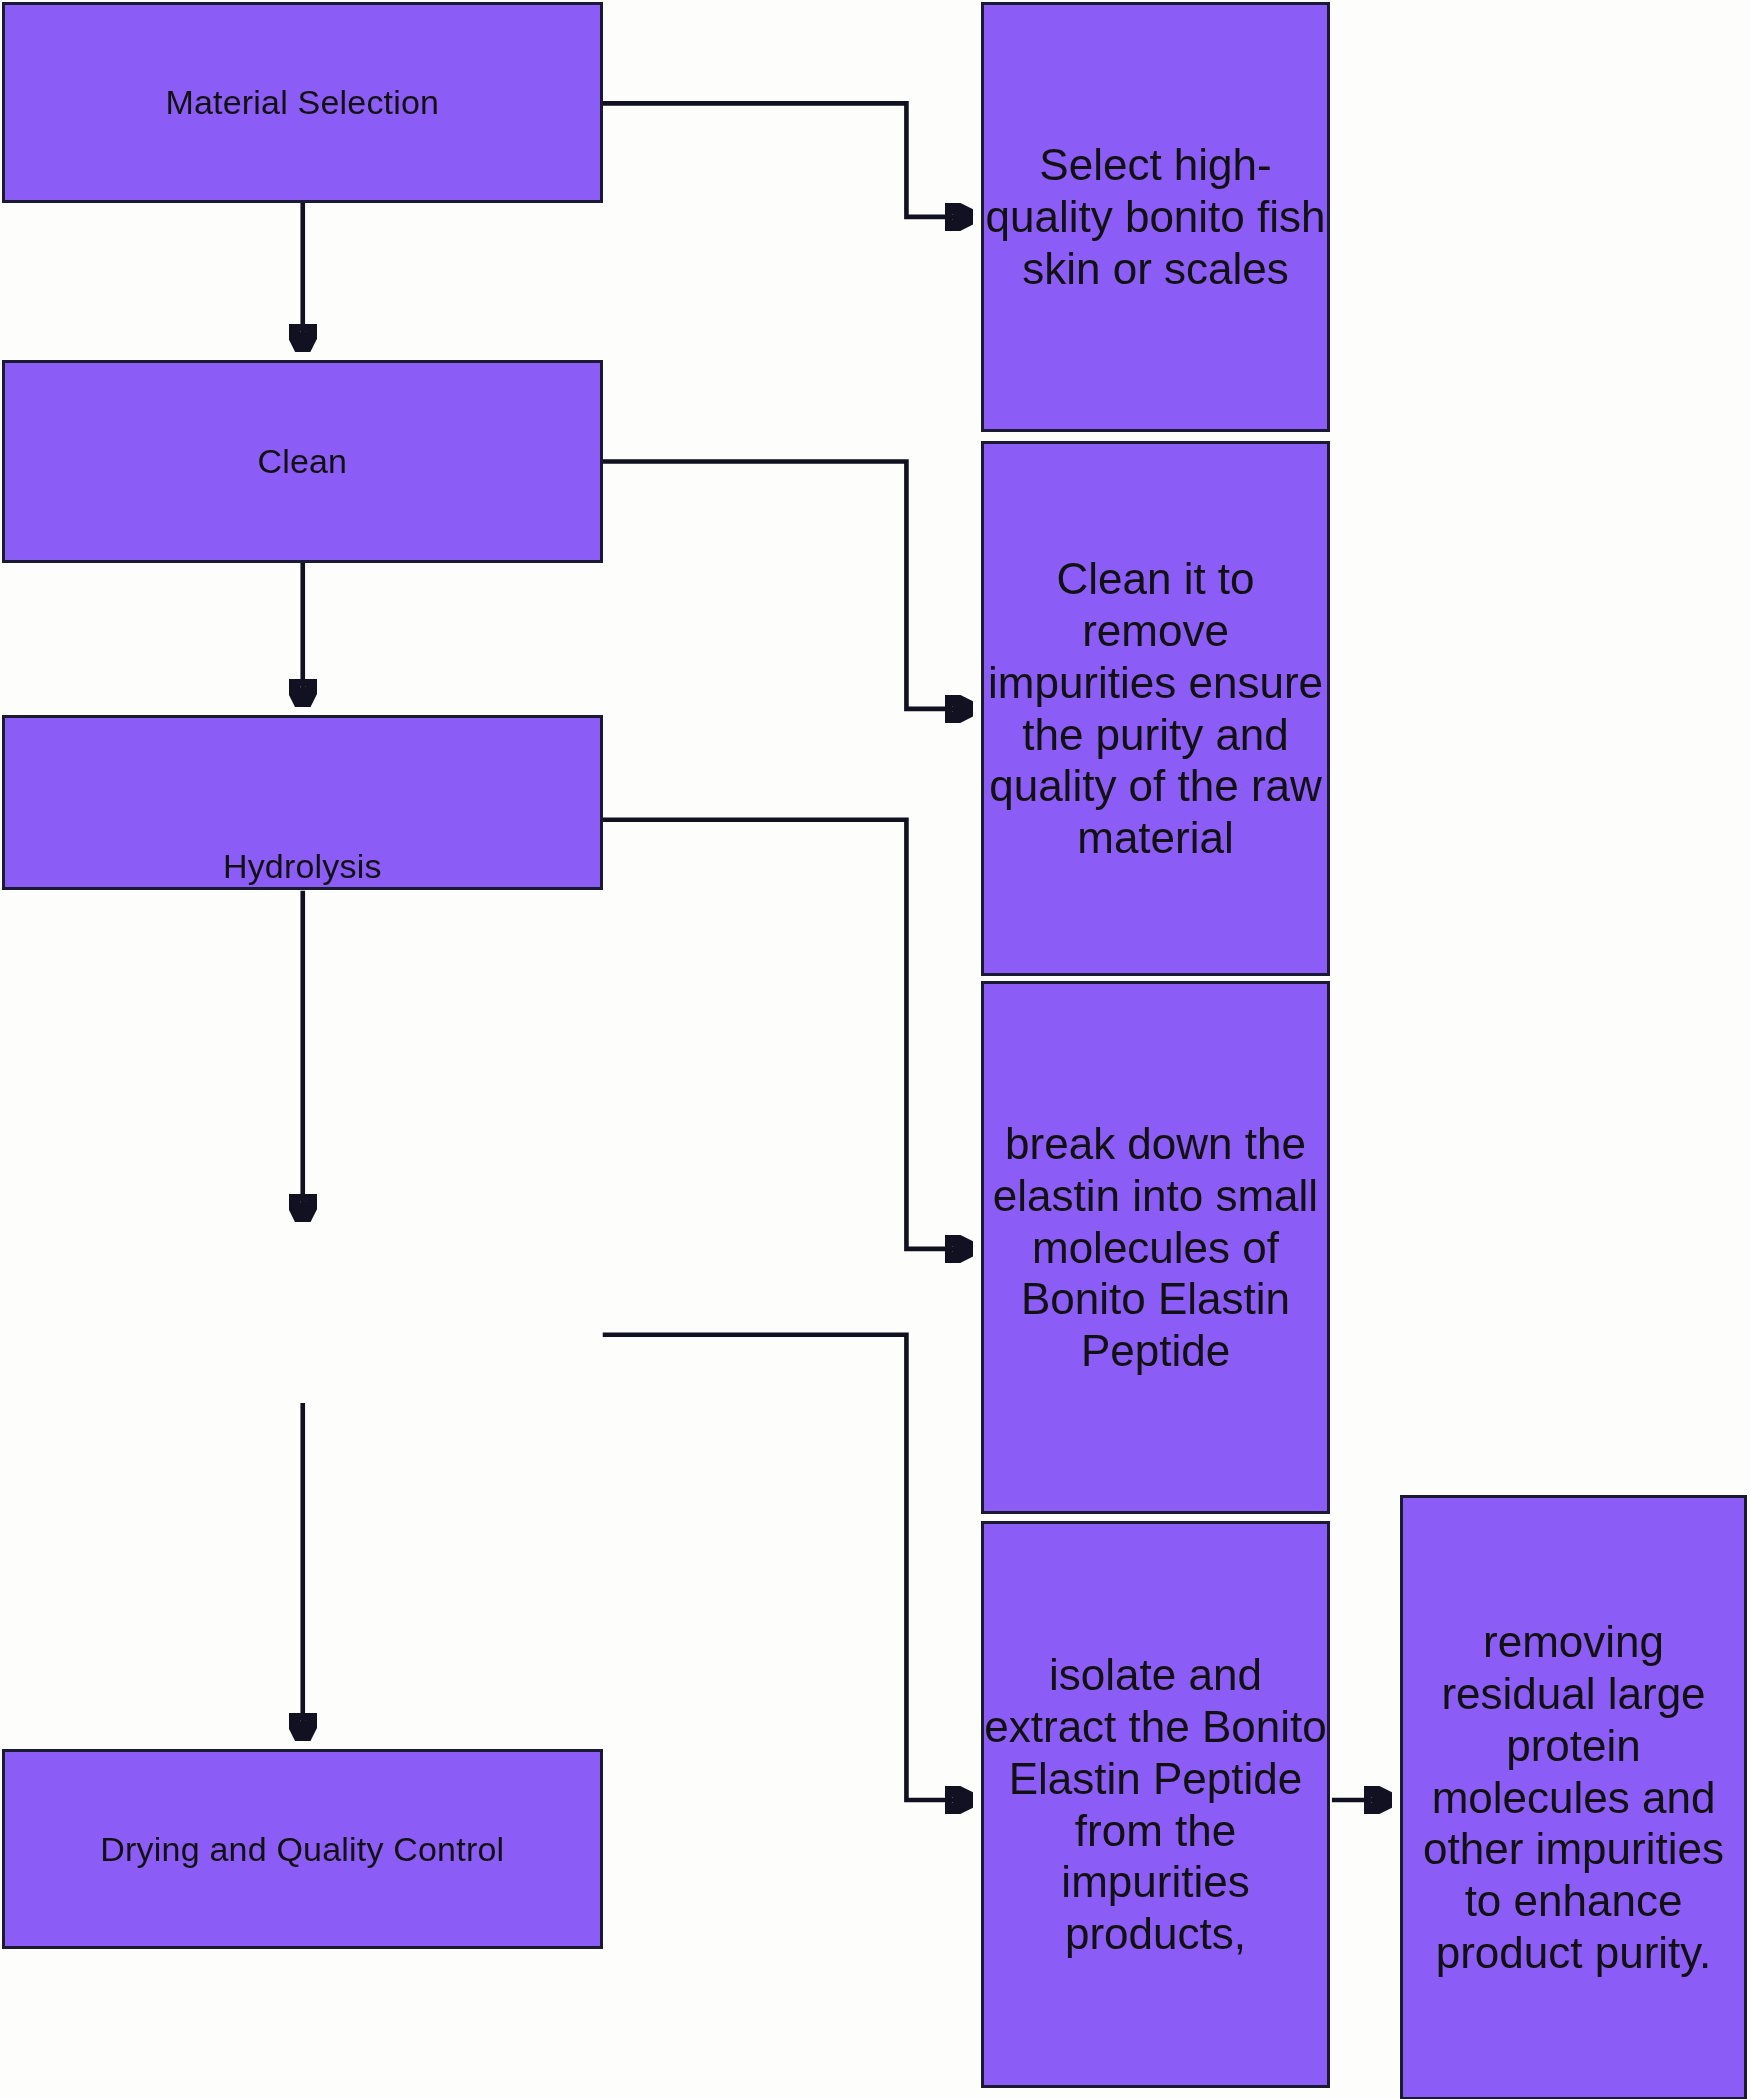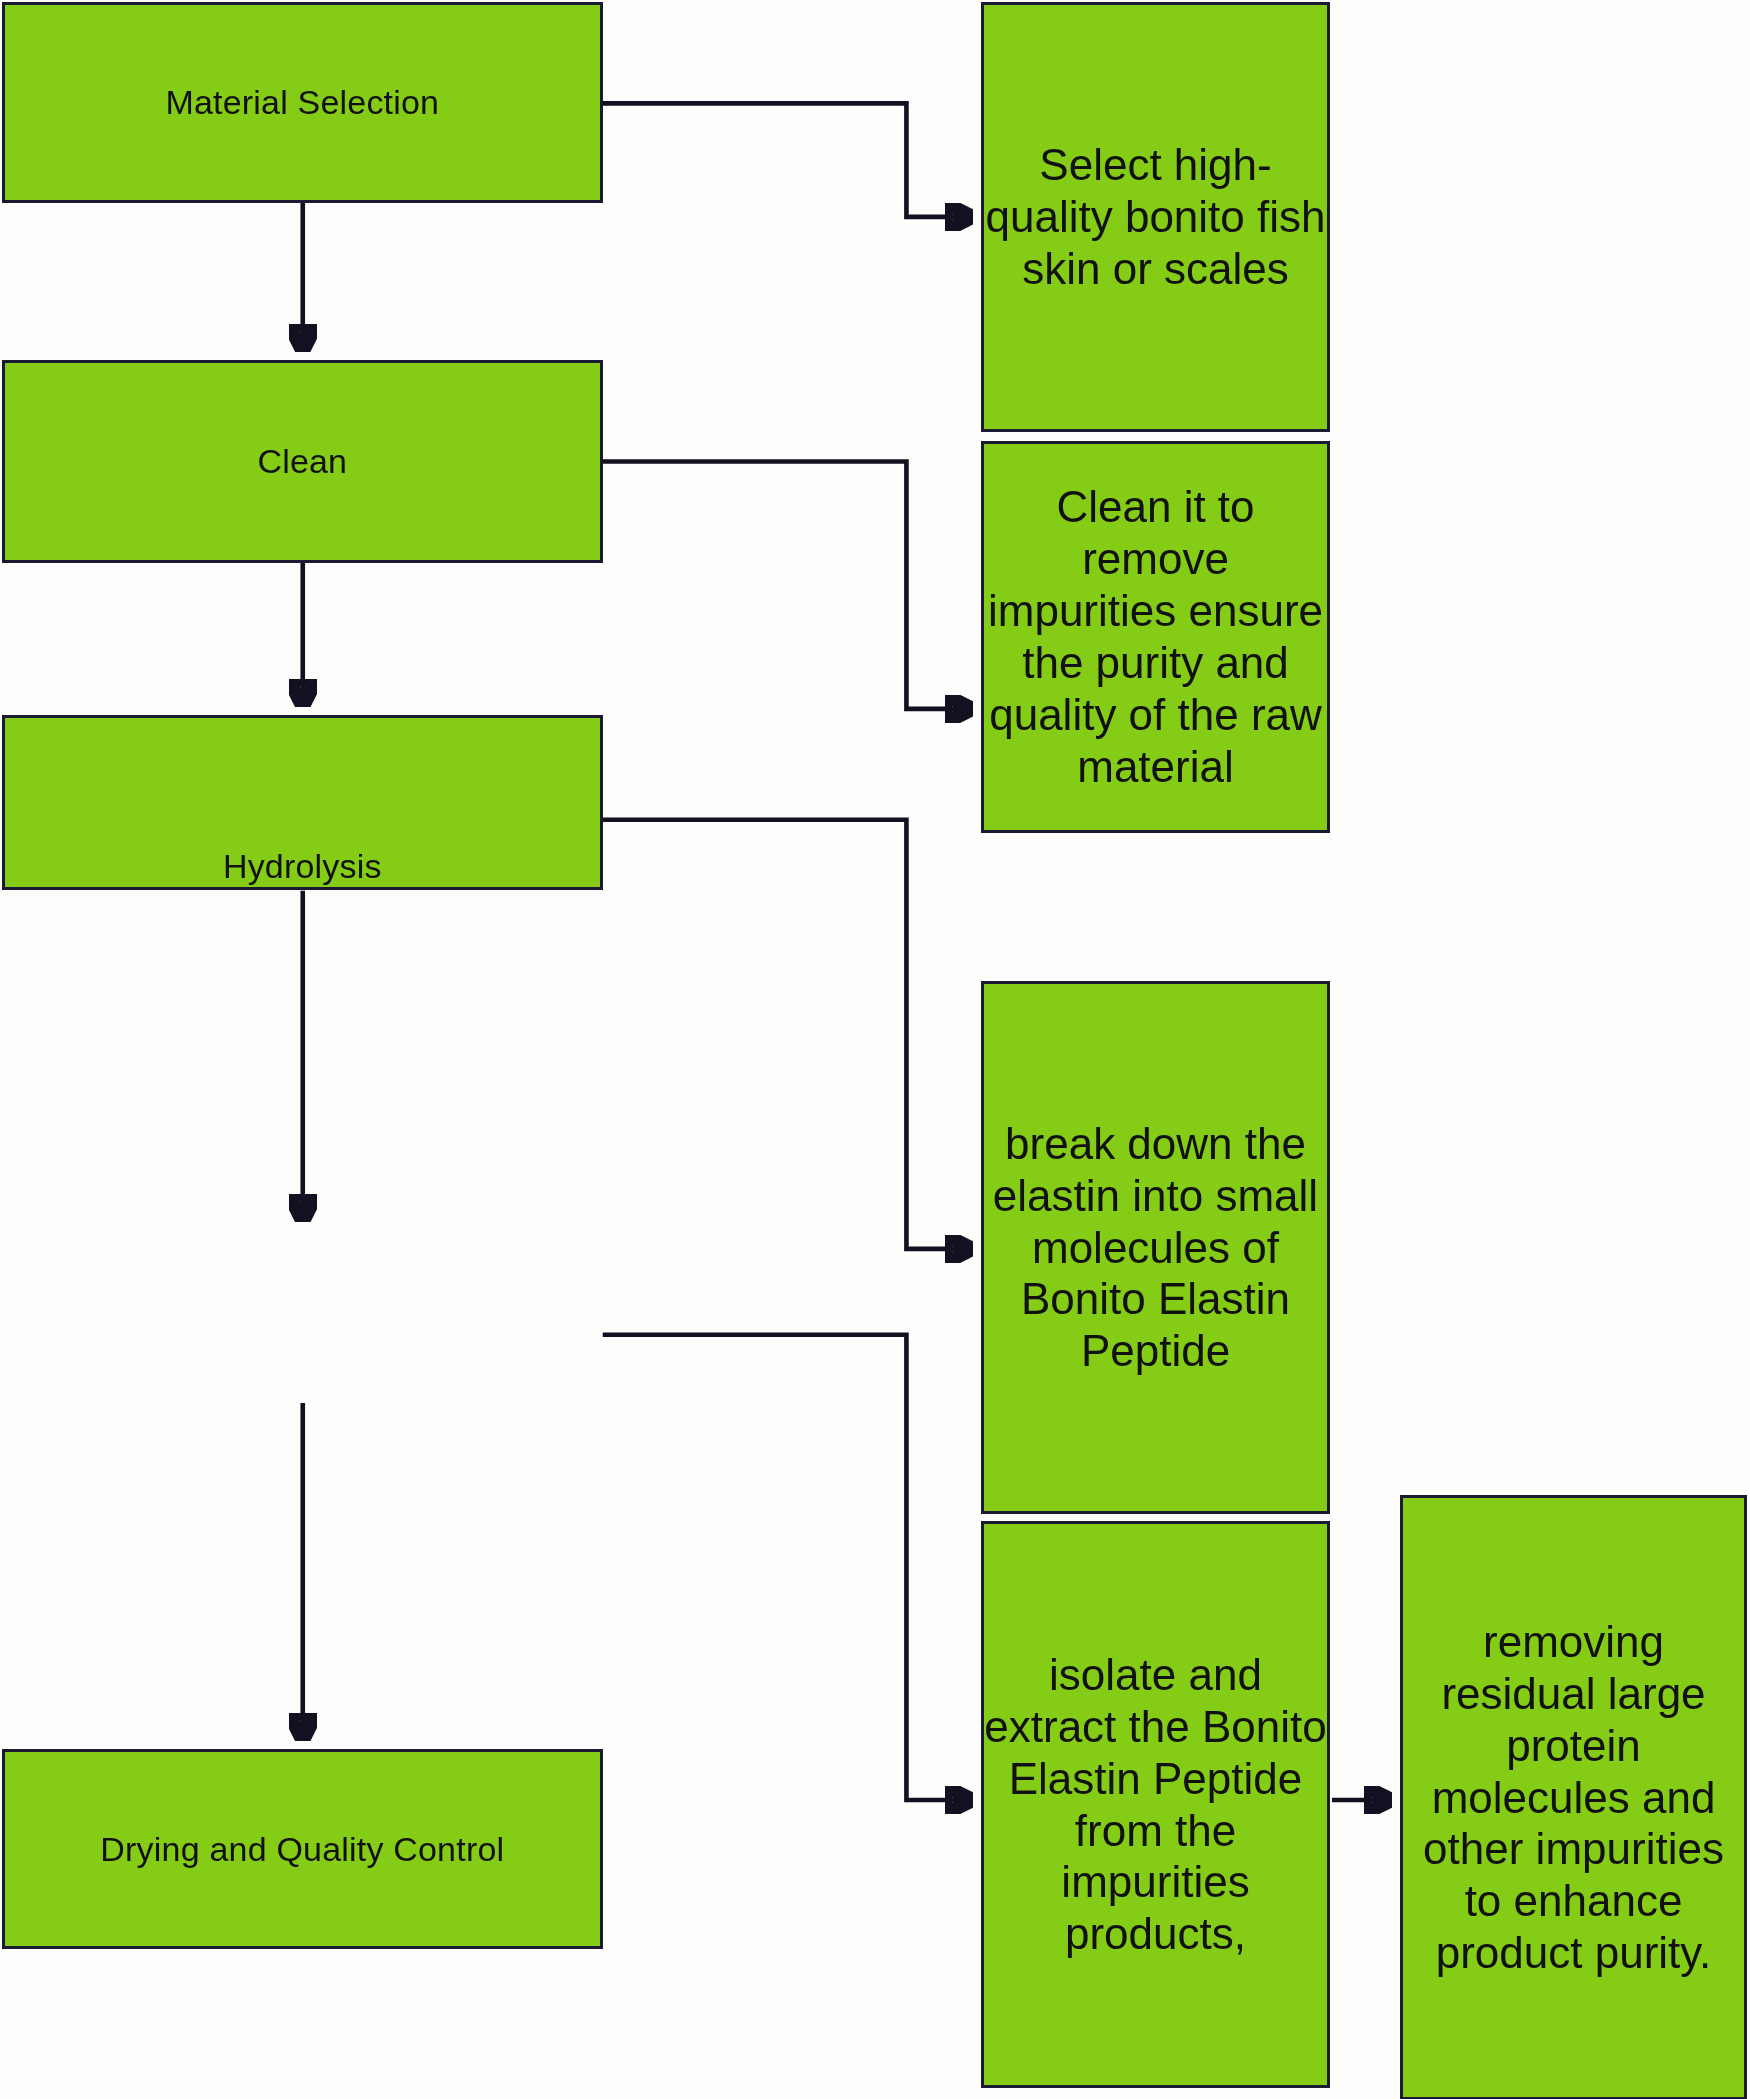--- a/index.html
+++ b/index.html
@@ -12,21 +12,21 @@
     width: 1751px;
     height: 2100px;
     background: #fdfdfb;
     font-family: "Liberation Sans", "DejaVu Sans", sans-serif;
     overflow: hidden;
   }
   .node {
     position: absolute;
     box-sizing: border-box;
     border: 3.7px solid #1a1a33;
-    background: #84cc16;
+    background: #8b5cf6;
     display: flex;
     align-items: center;
     justify-content: center;
     text-align: center;
     color: #111111;
   }
   .node .label {
     display: block;
     width: 100%;
     white-space: pre-line;
@@ -35,21 +35,21 @@
   .proc { font-size: 34px; line-height: 1.25; letter-spacing: 0.2px; }
   #node-material-selection { left: 1.8px;  top: 1.8px;    width: 601px; height: 201px; }
   #node-clean             { left: 1.8px;  top: 360px;  width: 601px; height: 203px; }
   #node-hydrolysis        { left: 1.8px;  top: 715px;  width: 601px; height: 175px; align-items: flex-end; }
   #node-filtration        { left: 1.8px;  top: 1230px; width: 601px; height: 173px; }
   #node-drying            { left: 1.8px;  top: 1749px; width: 601px; height: 200px; }
 
   
   .desc { font-size: 44px; line-height: 1.18; }
   #node-desc-1 { left: 981px; top: 1.8px;    width: 349px; height: 430px; }
-  #node-desc-2 { left: 981px; top: 441px;  width: 349px; height: 392px; }
+  #node-desc-2 { left: 981px; top: 441px;  width: 349px; height: 535px; }
   #node-desc-3 { left: 981px; top: 981px; width: 349px; height: 533px; }
   #node-desc-4 { left: 981px; top: 1521px; width: 349px; height: 567px; }
 
   
   #node-desc-5 { left: 1400px; top: 1495px; width: 347px; height: 605px; }
 
   
   #wires {
     position: absolute;
     left: 0; top: 0;

